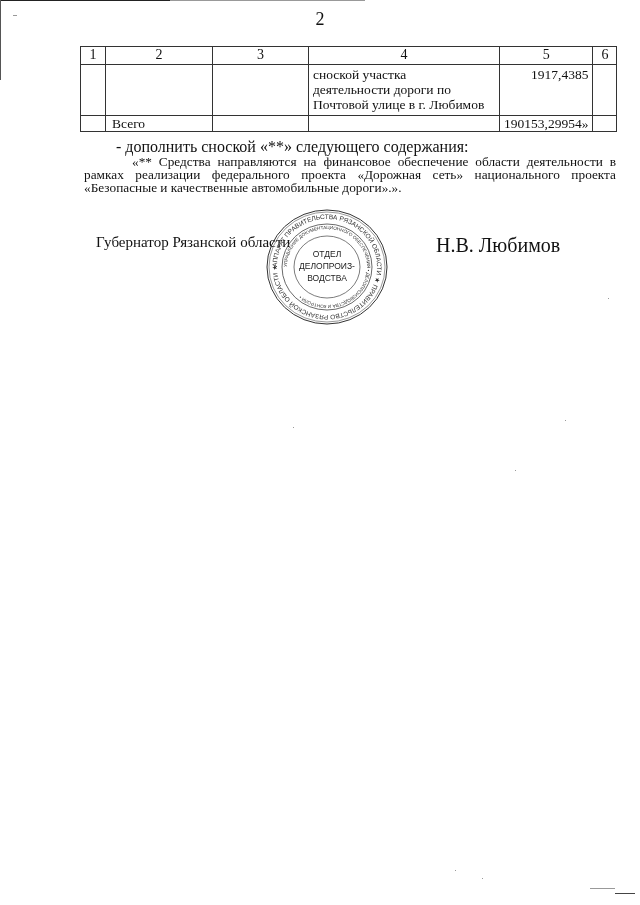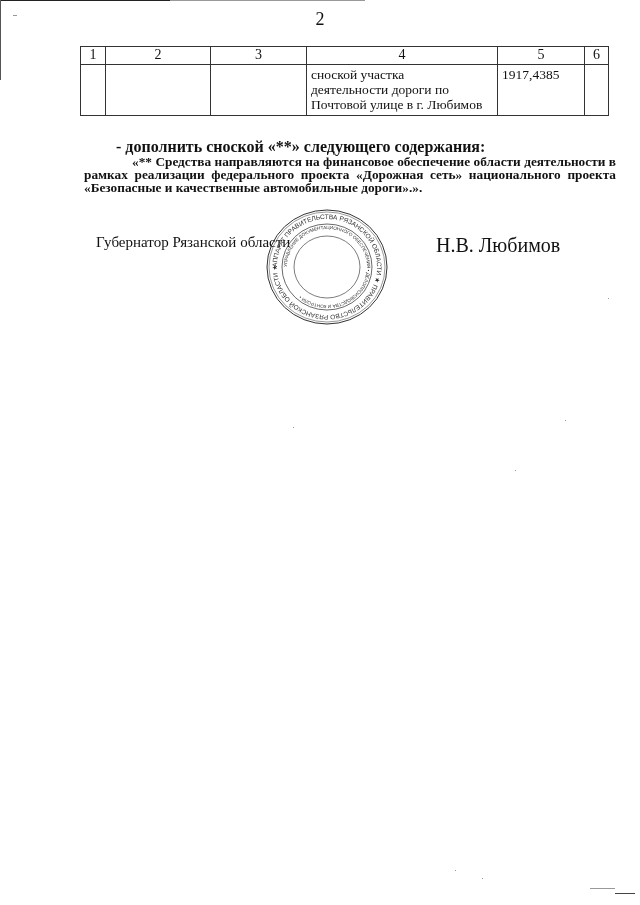--- a/index.html
+++ b/index.html
@@ -50,34 +50,33 @@
     }
     table.doc-table td {
       border: 1px solid #333;
       padding: 0 4px;
       vertical-align: top;
     }
     .c1 { width: 16px; text-align: center; }
     .c2 { width: 96px; }
     .c3 { width: 87px; }
     .c4 { width: 182px; }
-    .c5 { width: 78px; text-align: left; }
+    .c5 { width: 78px; text-align: right; }
     .c6 { width: 15px; text-align: center; }
     tr.head td { text-align: center; height: 17px; font-size: 14px; }
     tr.row-1 td { height: 48px; padding-top: 2px; }
     tr.row-total td { height: 15px; }
     tr.row-total .c2 { text-align: left; padding-left: 6px; }
     .para {
       position: absolute;
       left: 84px;
       width: 532px;
       font-size: 13.3px;
       line-height: 13px;
       text-align: justify;
-      font-weight: bold;
     }
     .para-intro {
       top: 139px;
       font-size: 16px;
       line-height: 16px;
       text-indent: 32px;
     }
     .para-footnote {
       top: 155px;
       text-indent: 48px;
@@ -137,20 +136,28 @@
     <td class="c2"></td>
     <td class="c3"></td>
     <td class="c4">
       <div>сноской участка</div>
       <div>деятельности дороги по</div>
       <div>Почтовой улице в г. Любимов</div>
     </td>
     <td class="c5">1917,4385</td>
     <td class="c6"></td>
   </tr>
+  <tr class="row-total">
+    <td class="c1"></td>
+    <td class="c2">Всего</td>
+    <td class="c3"></td>
+    <td class="c4"></td>
+    <td class="c5">190153,29954»</td>
+    <td class="c6"></td>
+  </tr>
 </tbody>
   </table>
 
 <div class="para para-intro">- дополнить сноской «**» следующего содержания:</div>
 <div class="para para-footnote">«** Средства направляются на финансовое обеспечение области деятельности в рамках реализации федерального проекта «Дорожная сеть» национального проекта «Безопасные и качественные автомобильные дороги».».</div>
 
 <div class="signature-title">Губернатор Рязанской области</div>
 <div class="signature-name">Н.В. Любимов</div>
 
 <div class="stamp">
@@ -163,20 +170,25 @@
     <ellipse cx="62" cy="59" rx="58" ry="55" fill="none" stroke="#555" stroke-width="0.6"></ellipse>
     <ellipse cx="62" cy="59" rx="45" ry="43" fill="none" stroke="#444" stroke-width="0.8"></ellipse>
     <ellipse cx="62" cy="59" rx="33" ry="31" fill="none" stroke="#444" stroke-width="0.7"></ellipse>
     <text font-family="Liberation Sans, DejaVu Sans, sans-serif" font-size="6.5" fill="#333">
       <textPath href="#outerArc">АППАРАТ ПРАВИТЕЛЬСТВА РЯЗАНСКОЙ ОБЛАСТИ ★ ПРАВИТЕЛЬСТВО РЯЗАНСКОЙ ОБЛАСТИ ★</textPath>
     </text>
     <text font-family="Liberation Sans, DejaVu Sans, sans-serif" font-size="4.6" fill="#333">
       <textPath href="#innerArc">УПРАВЛЕНИЕ ДОКУМЕНТАЦИОННОГО ОБЕСПЕЧЕНИЯ • ДЕЛОПРОИЗВОДСТВА И КОНТРОЛЯ •</textPath>
     </text>
   </svg>
+  <div class="stamp-center">
+    <div>ОТДЕЛ</div>
+    <div>ДЕЛОПРОИЗ-</div>
+    <div>ВОДСТВА</div>
+  </div>
 </div>
 
 <div class="noise" style="left:13px;top:15px;width:4px;"></div>
 <div class="noise" style="left:608px;top:298px;"></div>
 <div class="noise" style="left:565px;top:420px;"></div>
 <div class="noise" style="left:515px;top:470px;"></div>
 <div class="noise" style="left:293px;top:427px;"></div>
 <div class="noise" style="left:590px;top:888px;width:25px;"></div>
 <div class="noise" style="left:615px;top:893px;width:20px;background:#444;"></div>
 <div class="noise" style="left:482px;top:878px;"></div>

